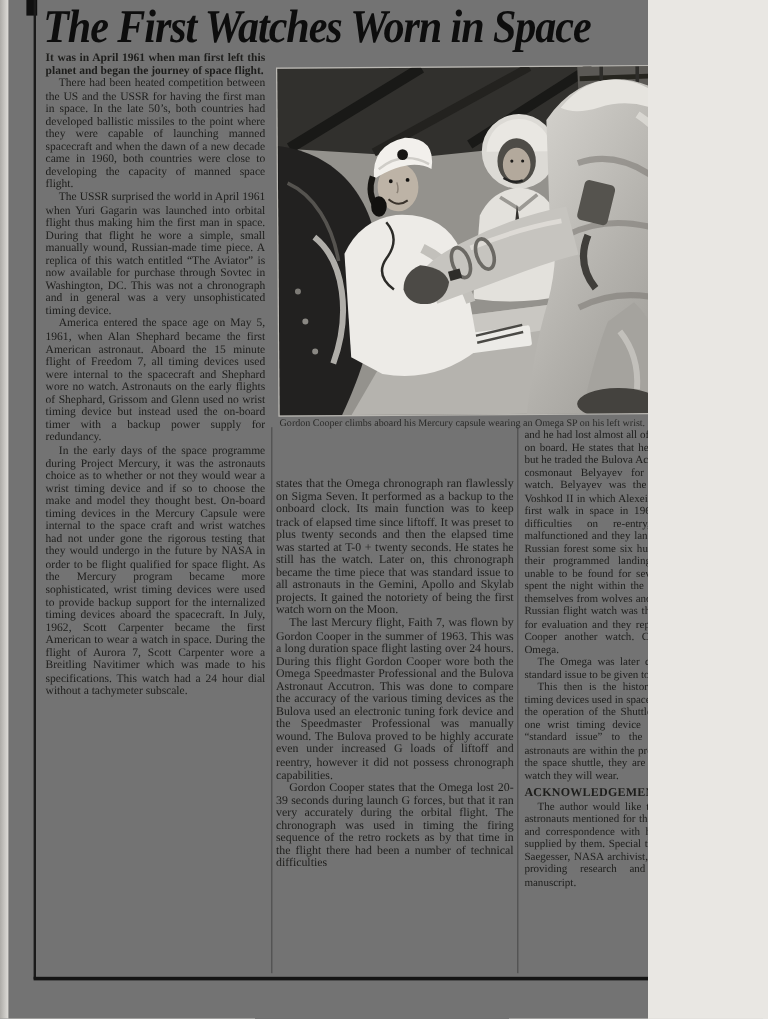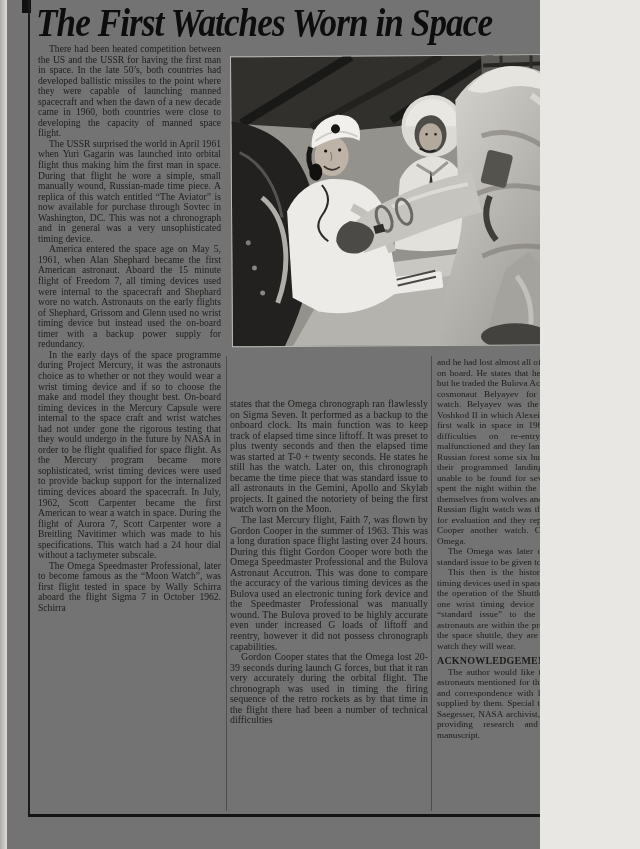--- a/index.html
+++ b/index.html
@@ -44,25 +44,25 @@
   <div class="tick-tl"></div>
   <div class="artifact-a"></div>
   <div class="artifact-b"></div>
   <div class="frame-left"></div>
   <div class="frame-right"></div>
   <div class="frame-bottom"></div>
 
   <h1 class="title">The First Watches Worn in Space</h1>
 
   <div class="col col1">
+    <p class="lead">It was in April 1961 when man first left this planet and began the journey of space flight.</p>
     <p class="ind">There had been heated competition between the US and the USSR for having the first man in space. In the late 50’s, both countries had developed ballistic missiles to the point where they were capable of launching manned spacecraft and when the dawn of a new decade came in 1960, both countries were close to developing the capacity of manned space flight.</p>
     <p class="ind">The USSR surprised the world in April 1961 when Yuri Gagarin was launched into orbital flight thus making him the first man in space. During that flight he wore a simple, small manually wound, Russian-made time piece. A replica of this watch entitled “The Aviator” is now available for purchase through Sovtec in Washington, DC. This was not a chronograph and in general was a very unsophisticated timing device.</p>
     <p class="ind">America entered the space age on May 5, 1961, when Alan Shephard became the first American astronaut. Aboard the 15 minute flight of Freedom 7, all timing devices used were internal to the spacecraft and Shephard wore no watch. Astronauts on the early flights of Shephard, Grissom and Glenn used no wrist timing device but instead used the on-board timer with a backup power supply for redundancy.</p>
     <p class="ind">In the early days of the space programme during Project Mercury, it was the astronauts choice as to whether or not they would wear a wrist timing device and if so to choose the make and model they thought best. On-board timing devices in the Mercury Capsule were internal to the space craft and wrist watches had not under gone the rigorous testing that they would undergo in the future by NASA in order to be flight qualified for space flight. As the Mercury program became more sophisticated, wrist timing devices were used to provide backup support for the internalized timing devices aboard the spacecraft. In July, 1962, Scott Carpenter became the first American to wear a watch in space. During the flight of Aurora 7, Scott Carpenter wore a Breitling Navitimer which was made to his specifications. This watch had a 24 hour dial without a tachymeter subscale.</p>
-    <p class="ind">The Omega Speedmaster Professional, later to become famous as the “Moon Watch”, was first flight tested in space by Wally Schirra aboard the flight Sigma 7 in October 1962. Schirra</p>
   </div>
 
   <div class="photo-wrap">
     <svg width="384" height="289" viewBox="0 0 384 288" preserveAspectRatio="none">
       <defs>
         <linearGradient id="suitg" x1="0" y1="0" x2="1" y2="1">
           <stop offset="0" stop-color="#d9d7d2"></stop>
             <stop offset=".5" stop-color="#b2b0ab"></stop>
             <stop offset="1" stop-color="#8f8d88"></stop>
         </linearGradient>
@@ -137,20 +137,24 @@
         <ellipse cx="172" cy="155" rx="7" ry="13" fill="none" stroke="#6b6964" stroke-width="3" transform="rotate(-18 172 155)"></ellipse>
         <path d="M118,164 Q104,170 104,184 Q108,198 126,196 Q140,192 142,178 Q138,166 118,164 Z" fill="#4c4a46"></path>
         <rect x="142" y="168" width="10" height="8" fill="#2e2d2a" transform="rotate(-15 147 172)"></rect>
         <path d="M296,196 Q326,224 318,288 L252,288 Q262,242 274,212 Z" fill="#a5a39e"></path>
         <path d="M284,220 Q300,240 298,268" stroke="#d6d4cf" stroke-width="5" fill="none" opacity=".6"></path>
         <ellipse cx="282" cy="280" rx="34" ry="13" fill="#44423e"></ellipse>
       </g>
     </svg>
   </div>
 
+  <div class="caption-row">
+    <span>Gordon Cooper climbs aboard his Mercury capsule wearing an Omega SP on his left wrist.</span>
+    <span class="credit">NASA</span>
+  </div>
 
 
   <div class="vrule v1"></div>
   <div class="vrule v2"></div>
 
   <div class="col col2">
     <p>states that the Omega chronograph ran flawlessly on Sigma Seven. It performed as a backup to the onboard clock. Its main function was to keep track of elapsed time since liftoff. It was preset to plus twenty seconds and then the elapsed time was started at T-0 + twenty seconds. He states he still has the watch. Later on, this chronograph became the time piece that was standard issue to all astronauts in the Gemini, Apollo and Skylab projects. It gained the notoriety of being the first watch worn on the Moon.</p>
     <p class="ind">The last Mercury flight, Faith 7, was flown by Gordon Cooper in the summer of 1963. This was a long duration space flight lasting over 24 hours. During this flight Gordon Cooper wore both the Omega Speedmaster Professional and the Bulova Astronaut Accutron. This was done to compare the accuracy of the various timing devices as the Bulova used an electronic tuning fork device and the Speedmaster Professional was manually wound. The Bulova proved to be highly accurate even under increased G loads of liftoff and reentry, however it did not possess chronograph capabilities.</p>
     <p class="ind">Gordon Cooper states that the Omega lost 20-39 seconds during launch G forces, but that it ran very accurately during the orbital flight. The chronograph was used in timing the firing sequence of the retro rockets as by that time in the flight there had been a number of technical difficulties</p>
   </div>

